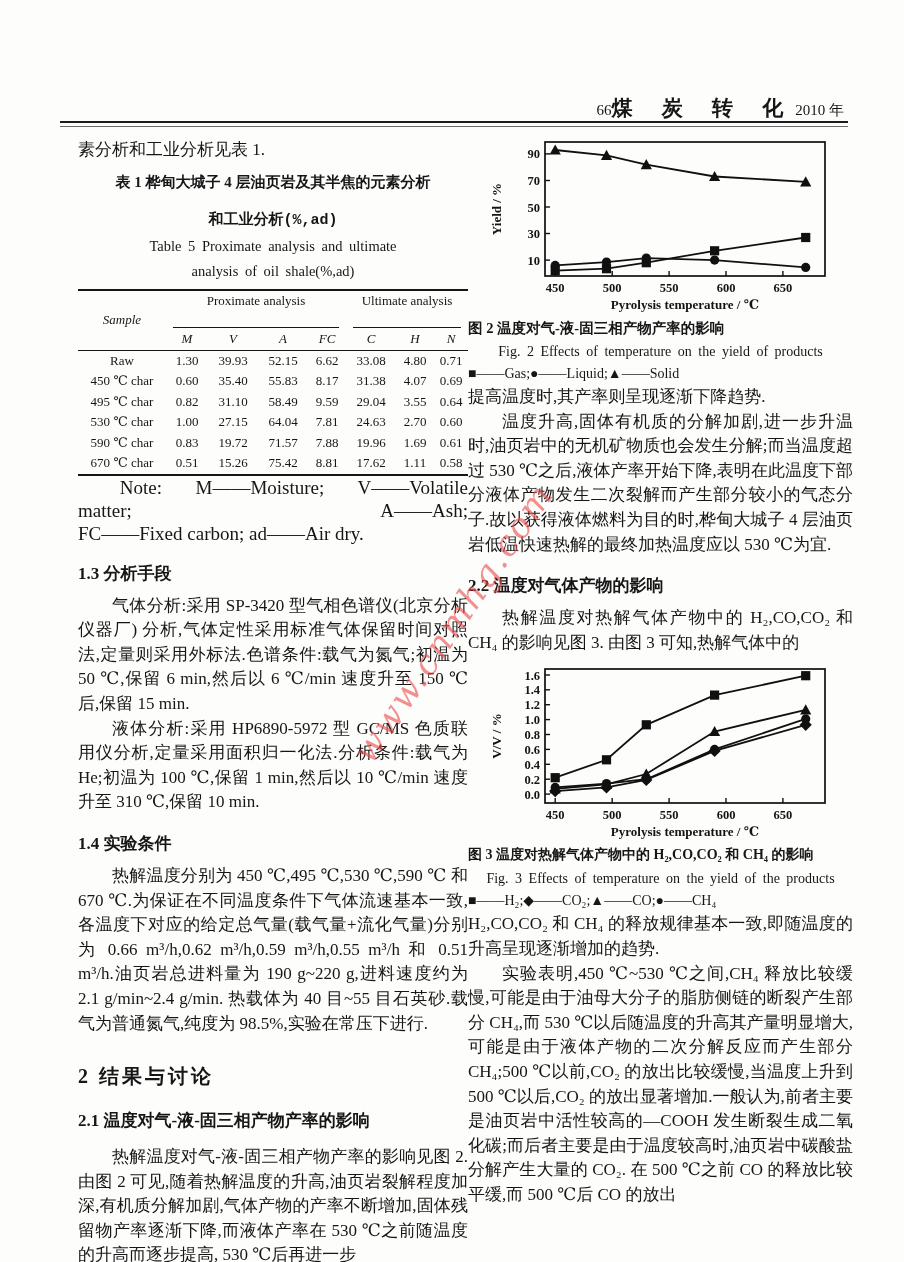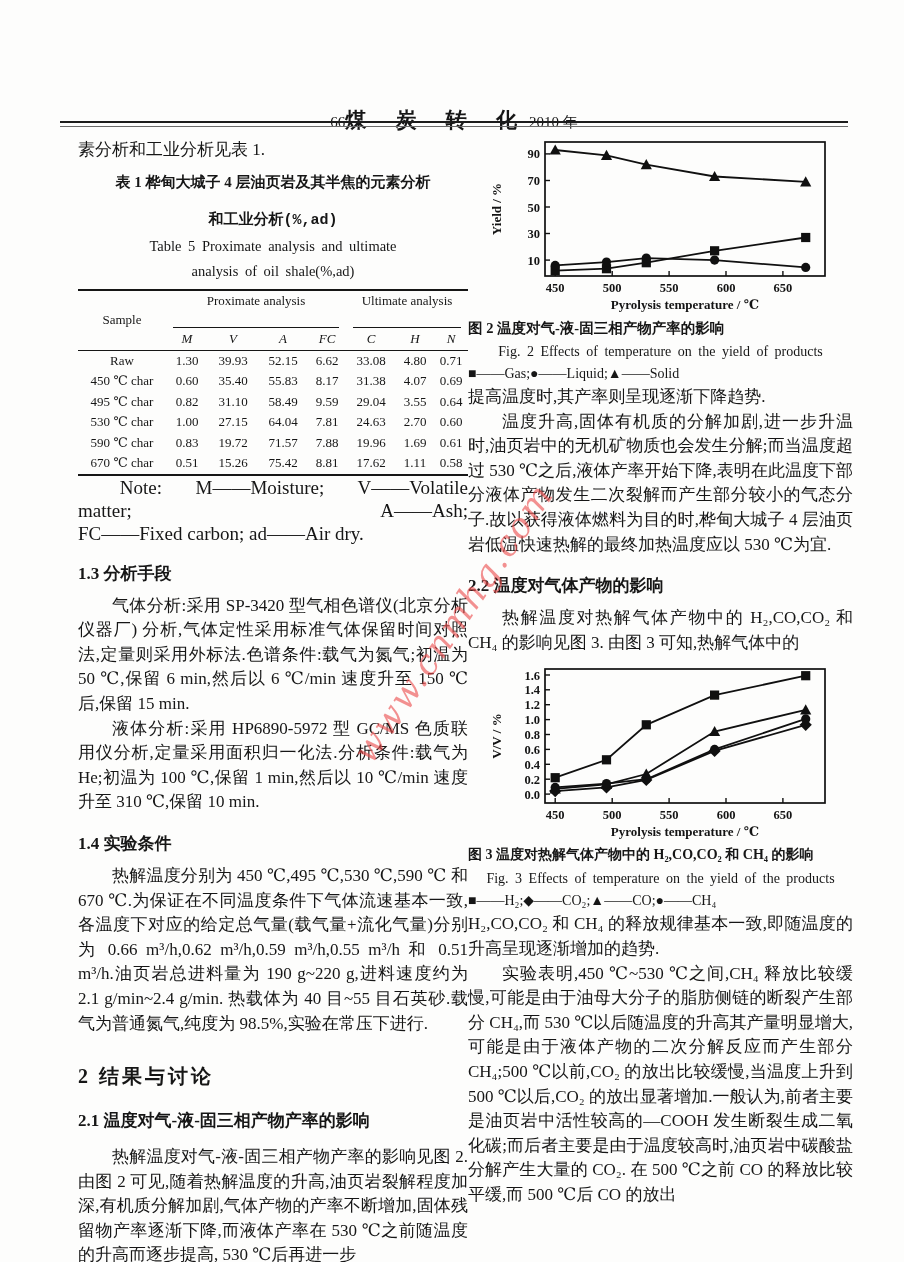--- a/index.html
+++ b/index.html
@@ -2,22 +2,22 @@
 <html><head>
 <meta charset="utf-8">
 <style>
   html,body { margin:0; padding:0; background:#e8e8e8; }
   .page {
     position:relative; width:904px; height:1262px; margin:0 auto;
     background:#fdfdfc; color:#161616; overflow:hidden;
     font-family:"Liberation Serif","DejaVu Serif",serif;
   }
   
-  .running-head { position:absolute; top:106px; left:64px; right:60px;
-    display:flex; justify-content:center; align-items:baseline;
+  .running-head { position:absolute; top:94px; left:64px; right:60px;
+    display:flex; justify-content:flex-end; align-items:baseline;
     font-size:15px; }
   .journal-title { font-weight:bold; font-size:21px; letter-spacing:12px; }
   .head-rule { position:absolute; top:121px; left:60px; right:56px; height:3px;
     border-top:2.5px solid #1c1c1c; border-bottom:1px solid #6a6a6a; }
 
   
   .col-left  { position:absolute; left:78px;  top:138px; width:390px; }
   .col-right { position:absolute; left:468px; top:136px; width:385px; }
 
   p.body { font-size:17px; line-height:24.6px; text-align:justify; margin:0; }
@@ -27,21 +27,21 @@
   .h2 { font-size:20px; font-weight:bold; margin:27px 0 19px; letter-spacing:3px; }
 
   
   .tbl-cap-zh { text-align:center; font-weight:bold; font-size:15px; line-height:26px; margin-top:6px; }
   .tbl-cap-en { text-align:center; font-size:14.5px; line-height:25px; word-spacing:3px; }
   table.t1 { width:100%; border-collapse:collapse; margin-top:5px;
     border-top:2px solid #161616; border-bottom:2px solid #161616; font-size:13px; }
   .t1 th, .t1 td { text-align:center; font-weight:normal; padding:1px 0; line-height:18.5px; }
   .t1 thead { border-bottom:1.3px solid #161616; }
   .t1 th.grp span { display:block; margin:0 7px; padding-bottom:17px; border-bottom:1.3px solid #161616; }
-  .t1 th.sample-h { vertical-align:middle; }
+  .t1 th.sample-h { vertical-align:middle;font-style:italic; }
   .t1 tr.sub th { font-style:italic; }
   .note { font-size:19px; line-height:23px; }
   .note .l1 { text-indent:2.2em; text-align:justify; text-align-last:justify; }
 
   
   figure { margin:0; }
   svg.chart { display:block; margin:0 auto; }
   svg text { font-family:"Liberation Serif","DejaVu Serif",serif; fill:#141414; }
   svg .tick { font-size:12.5px; font-weight:bold; }
   svg .axlabel { font-size:13px; font-weight:bold; }

